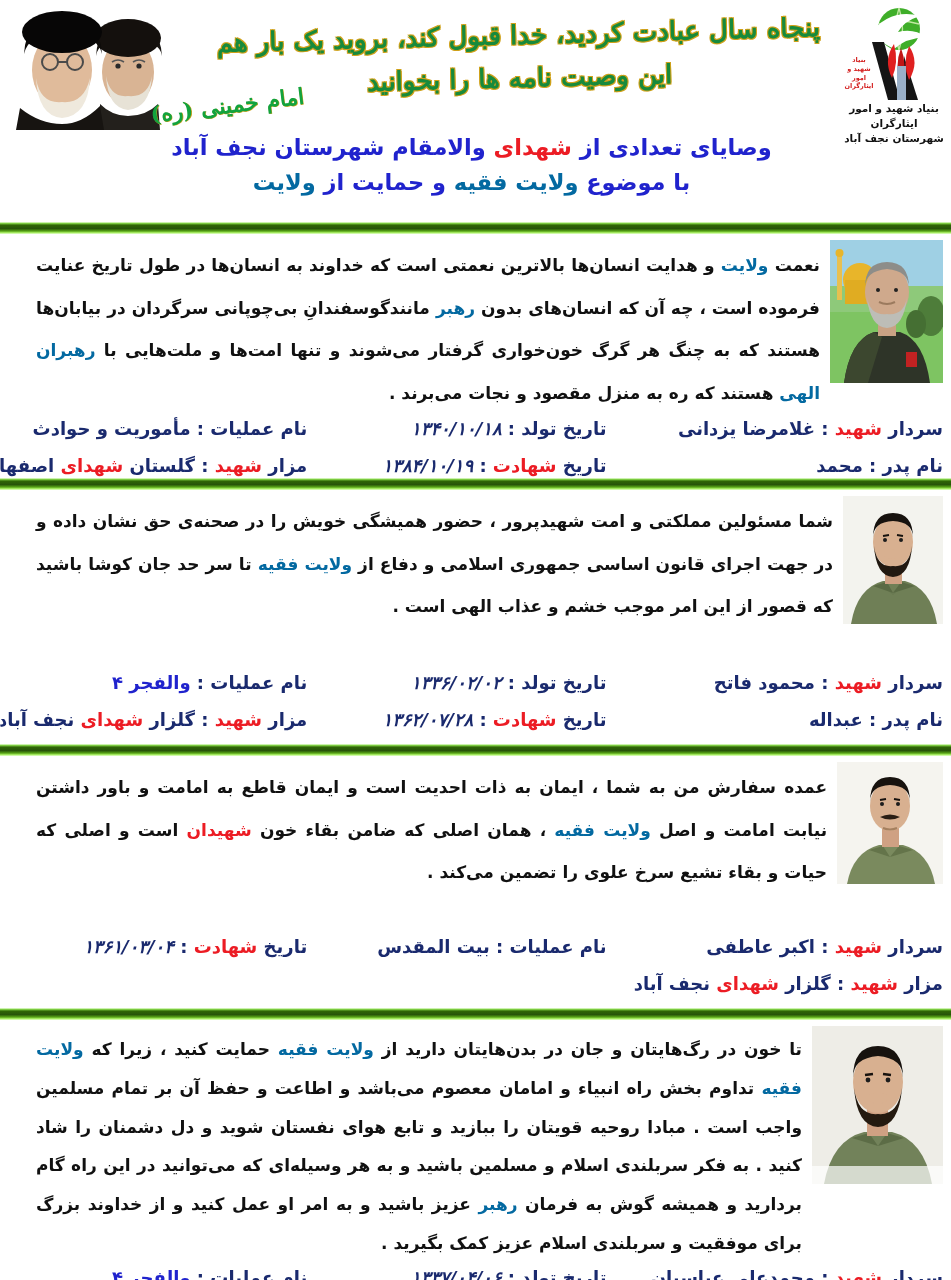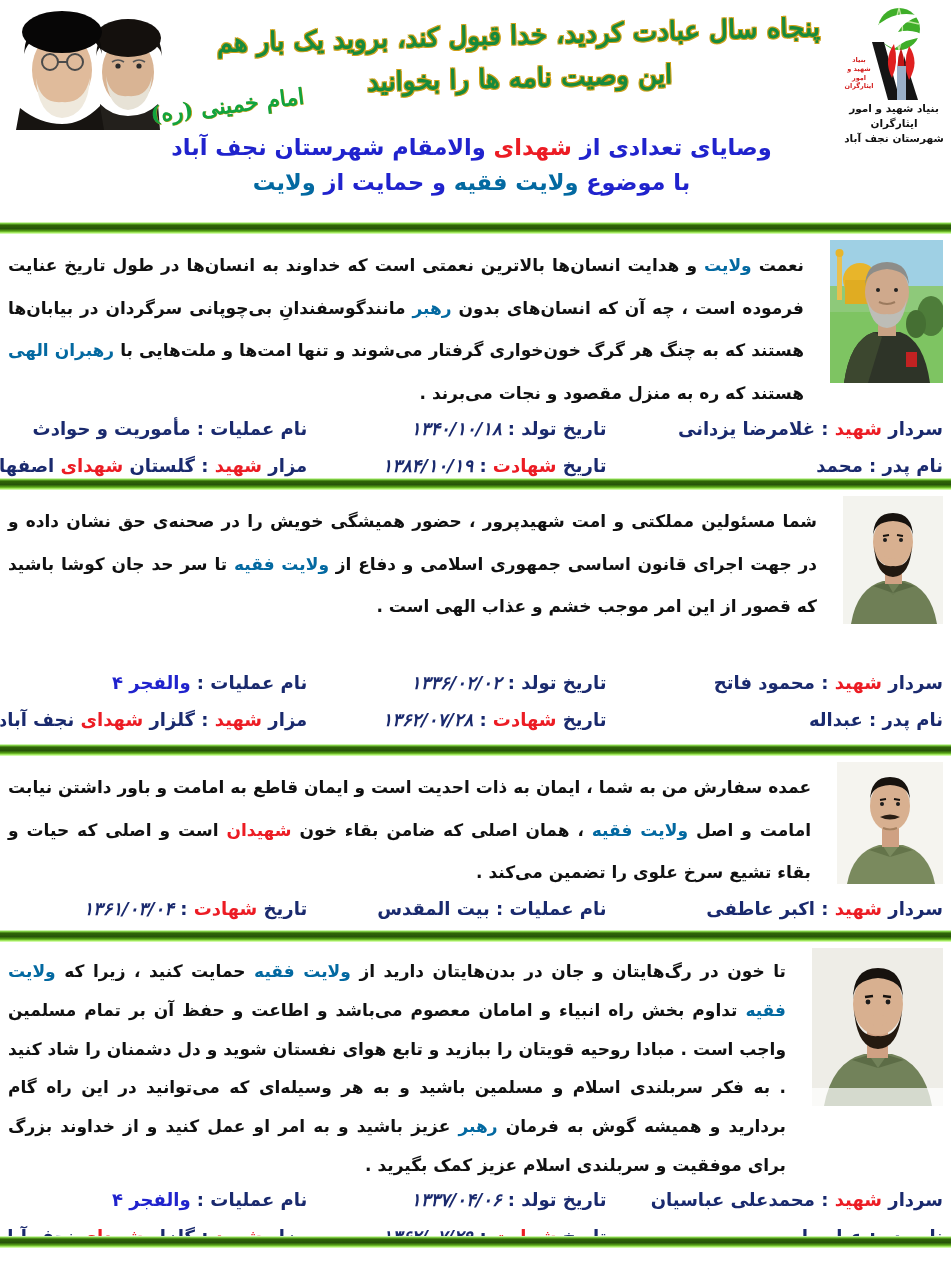--- a/index.html
+++ b/index.html
@@ -27,22 +27,22 @@
     text-shadow:0.5px 0.5px 0 #cfa11a;
   }
   .title-block{position:absolute;top:130px;left:0;right:8px;text-align:center;
     font-weight:bold;font-size:22.5px;line-height:35px;}
   
   .sep-bar{height:12px;
     background:linear-gradient(180deg,#ffffff 0%,#8fe34f 9%,#2f6606 26%,#27540a 55%,#57a416 76%,#aef36a 90%,#e8ffd6 100%);}
   
   .sec{box-sizing:border-box;overflow:hidden;display:flex;flex-direction:column;
     justify-content:space-between;padding:6px 8px 8px 8px;}
-  .sec.s1{height:244px;} .sec.s2{height:254px;border-radius:22px;} .sec.s3{height:174px;} .sec.s4{height:294px;}
-  .txt-row{display:flex;align-items:flex-start;gap:26px;}
+  .sec.s1{height:244px;} .sec.s2{height:254px;border-radius:22px;} .sec.s3{height:252px;} .sec.s4{height:294px;}
+  .txt-row{display:flex;align-items:flex-start;gap:10px;margin-left:28px;}
   .photo{flex:0 0 auto;}
   .photo svg{display:block;}
   .txt{margin:4px 0 0 0;font-size:17px;font-weight:bold;color:#111;
     line-height:2.5;text-align:justify;flex:1 1 auto;}
   .sec.s4 .txt{line-height:2.28;}
   .info-grid{display:grid;grid-template-columns:36% 32% 32%;row-gap:16px;
     padding:4px 0 6px 0;font-size:18px;font-weight:bold;color:#1a2a6e;}
   .cell{white-space:nowrap;}
   
   .c-red{color:#ec1c24;}

